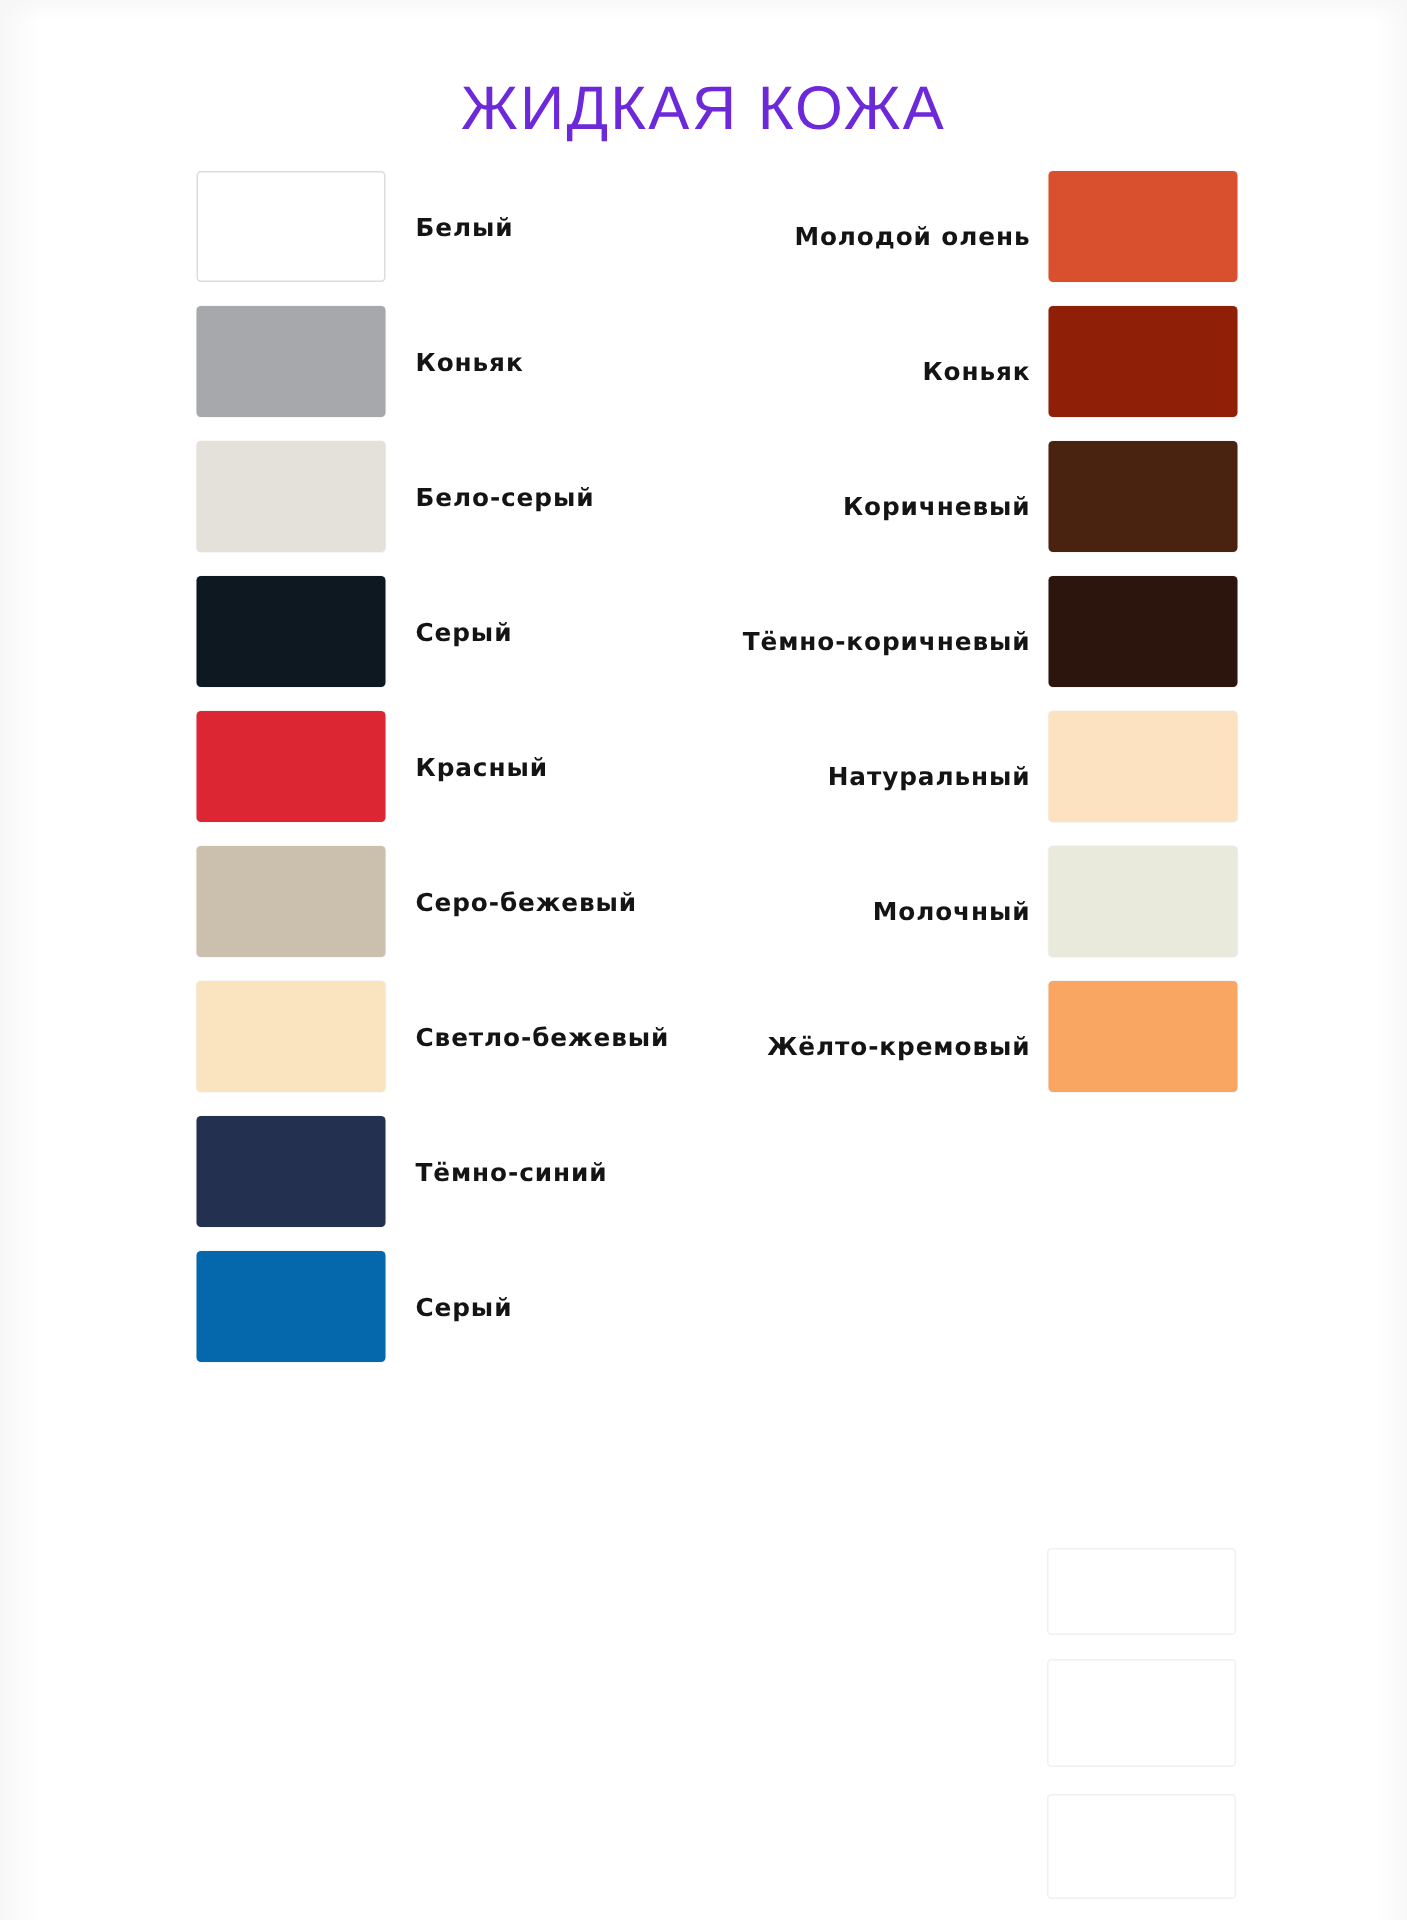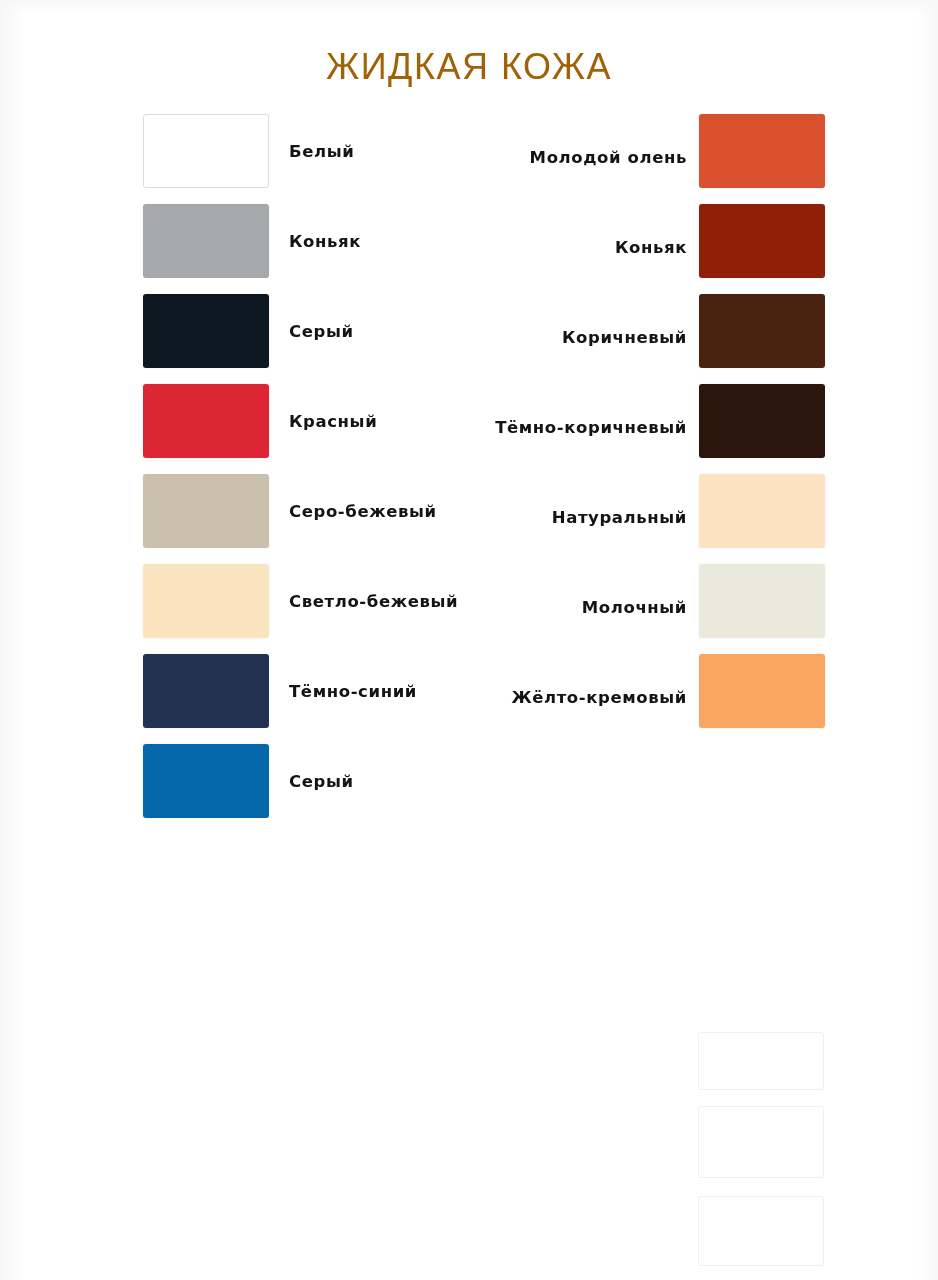--- a/index.html
+++ b/index.html
@@ -36,33 +36,33 @@
     pointer-events: none;
   }
 
   
   #title {
     position: absolute;
     top: 22px;
     left: 0;
     width: 938px;
     text-align: center;
-    font-size: 36px;
+    font-size: 41px;
     letter-spacing: 1.5px;
     font-weight: 400;
-    color: #a16207;
+    color: #6d28d9;
     font-family: "Liberation Sans", "DejaVu Sans", sans-serif;
   }
 
   
   .column {
     position: absolute;
     top: 106px;
   }
-  #col-left  { left: 130px;  width: 330px; padding-left: 13px; }
+  #col-left  { left: 118px;  width: 330px; padding-left: 13px; }
   #col-right { left: 500px;  width: 325px; }
 
   .swatch-row {
     position: relative;
     height: 90px;
     display: flex;
     align-items: center;
   }
   #col-left .swatch-row  { justify-content: flex-start; }
   #col-right .swatch-row { justify-content: flex-end; }
@@ -111,20 +111,24 @@
   <h1 id="title">ЖИДКАЯ КОЖА</h1>
 
   <div class="column" id="col-left">
       <div class="swatch-row">
         <div class="swatch outlined" style="background: rgb(255, 255, 255);"></div>
         <div class="swatch-label">Белый</div>
       </div>
       <div class="swatch-row">
         <div class="swatch" style="background: rgb(166, 168, 171);"></div>
         <div class="swatch-label">Коньяк</div>
+      </div>
+      <div class="swatch-row">
+        <div class="swatch" style="background: rgb(227, 225, 217);"></div>
+        <div class="swatch-label">Бело-серый</div>
       </div>
       <div class="swatch-row">
         <div class="swatch" style="background: rgb(13, 24, 32);"></div>
         <div class="swatch-label">Серый</div>
       </div>
       <div class="swatch-row">
         <div class="swatch" style="background: rgb(220, 38, 52);"></div>
         <div class="swatch-label">Красный</div>
       </div>
       <div class="swatch-row">

